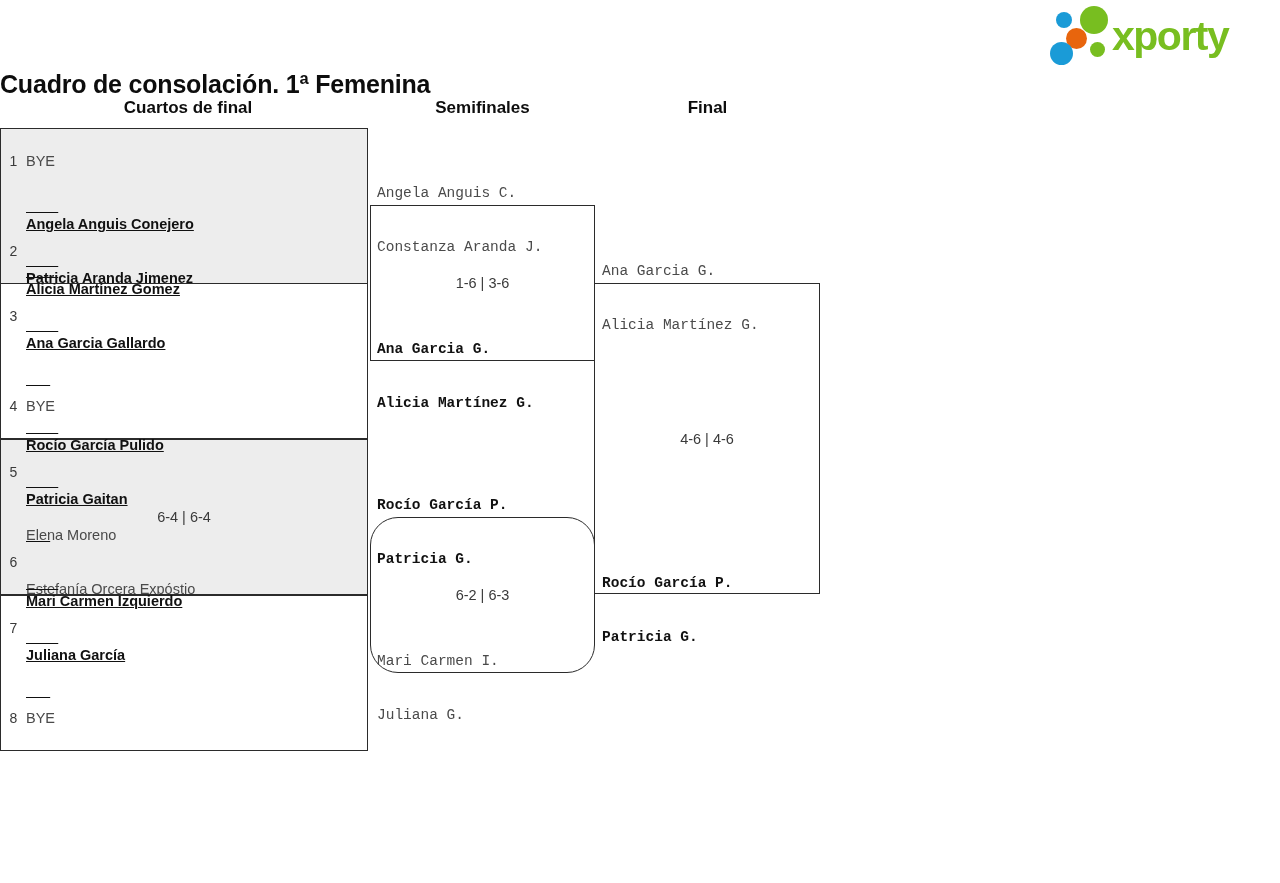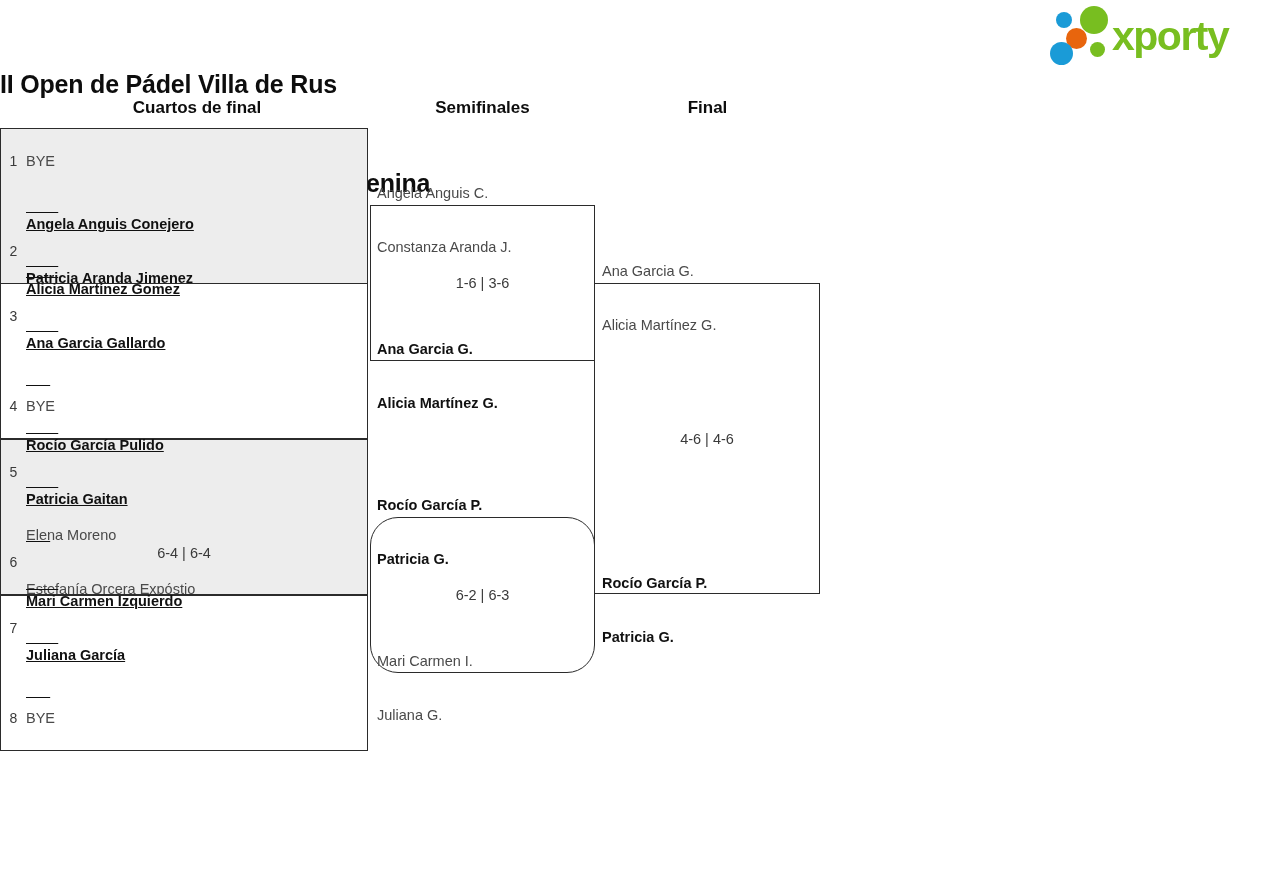--- a/index.html
+++ b/index.html
@@ -59,21 +59,21 @@
   .round-header {
     position: absolute;
     font-size: 17px;
     font-weight: bold;
     text-align: center;
     color: #0d0d0d;
     top: 97px;
     height: 22px;
     line-height: 22px;
   }
-  #round-header-0 { left: 12px;   width: 370px; }
+  #round-header-0 { left: 3px;   width: 370px; }
   #round-header-1 { left: 370px; width: 225px; }
   #round-header-2 { left: 595px; width: 225px; }
 
   
   #bracket {
     position: absolute;
     left: 0; top: 0;
     width: 1280px; height: 883px;
   }
 
@@ -125,21 +125,20 @@
   .qf-score {
     position: absolute;
     left: 0;
     width: 100%;
     top: 50%;
     transform: translateY(-50%);
     text-align: center;
     font-size: 14.5px;
     color: #3a3a3a;
     line-height: 18px;
-    margin-top: 36px;
   }
 
   
   .conn-box {
     position: absolute;
     box-sizing: border-box;
     border: 1px solid #2b2b2b;
     background: transparent;
   }
   .conn-score {
@@ -159,29 +158,28 @@
     position: absolute;
     font-size: 14.5px;
     line-height: 18px;
     color: #4a4a4a;
     white-space: pre;
   }
   .entrant.winner {
     color: #111111;
     font-weight: bold;
   }
-  .entrant .nline { display: block; }
+  .entrant .nline { display: block; font-family: Liberation Mono, monospace; }
 </style>
 </head>
 <body>
 
 <div id="header">
 
   <div id="title-block">
-    <span class="title-line">II Open de Pádel Villa de Rus</span>
     <span class="title-line">Cuadro de consolación. 1ª Femenina</span>
   </div>
 
   <div id="logo">
     <div id="logo-dots">
       <span class="dot" style="left:6px;  top:8px;  width:16px; height:16px; background:#1a9bd7;"></span>
       <span class="dot" style="left:30px; top:2px;  width:28px; height:28px; background:#78be20;"></span>
       <span class="dot" style="left:16px; top:24px; width:21px; height:21px; background:#e8650d;"></span>
       <span class="dot" style="left:0px;  top:38px; width:23px; height:23px; background:#1a9bd7;"></span>
       <span class="dot" style="left:40px; top:38px; width:15px; height:15px; background:#78be20;"></span>

